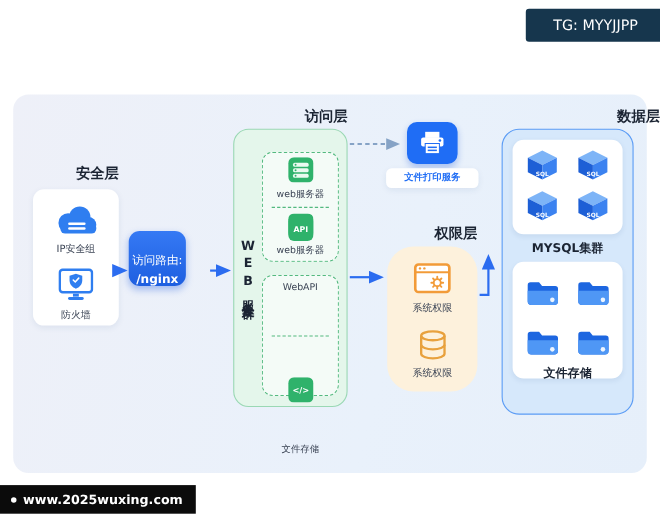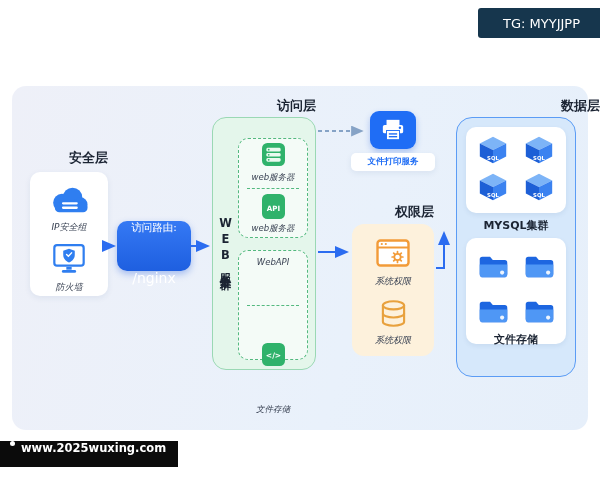--- a/index.html
+++ b/index.html
@@ -9,48 +9,48 @@
   }
   
   .tg-badge{
     position:absolute;left:478px;top:8px;width:127px;height:30px;
     background:#16364d;color:#fff;font-size:13px;font-weight:normal;
     display:flex;align-items:center;justify-content:center;border-radius:3px;
   }
   .site-badge{
     position:absolute;left:0;top:441px;height:26px;padding:0 12px 0 10px;
     background:#0b0b0b;color:#fff;font-size:11.5px;font-weight:bold;
-    display:flex;gap:6px;
+    display:flex;align-items:center;gap:6px;
   }
   .site-dot{width:5px;height:5px;border-radius:50%;background:#fff;}
   
   .canvas{
     position:absolute;left:12px;top:86px;width:576px;height:344px;border-radius:14px;
     background:linear-gradient(105deg,#eef0f8 0%,#e9f1fb 60%,#e6effa 100%);
   }
   .section-title{
     position:absolute;font-size:13px;font-weight:bold;color:#1b2433;text-align:right;
   }
   .card{
     position:absolute;background:#fff;border-radius:10px;
     box-shadow:0 2px 6px rgba(30,60,120,.08);
   }
-  .node-label{font-size:9px;color:#3a4354;text-align:center;line-height:1.2;font-style:italic;}
+  .node-label{font-size:9px;color:#3a4354;text-align:center;line-height:1.2;}
   .bold-label{font-size:11px;font-weight:bold;color:#1b2433;text-align:center;}
   
   .security-card{left:30px;top:172px;width:78px;height:124px;display:flex;flex-direction:column;align-items:center;padding-top:13px;box-sizing:border-box;}
   
   .route-btn{
-    position:absolute;left:117px;top:221px;width:74px;height:50px;border-radius:10px;
+    position:absolute;left:117px;top:210px;width:52px;height:50px;border-radius:10px;
     background:linear-gradient(180deg,#3579f4,#1e5fe0);color:#fff;
-    display:flex;flex-direction:column;align-items:center;justify-content:flex-start;gap:3px;
+    display:flex;flex-direction:column;align-items:center;justify-content:flex-end;gap:3px;
     box-shadow:0 3px 7px rgba(30,90,220,.35);
   }
   .route-btn .l1{font-size:10.5px;}
-  .route-btn .l2{font-size:14px;font-weight:normal;margin-top:32px;}
+  .route-btn .l2{font-size:11px;font-weight:bold;}
   
   .access-box{
     position:absolute;left:212px;top:117px;width:104px;height:253px;border-radius:14px;
     background:#e4f6eb;border:1px solid #9ad8b4;box-sizing:border-box;
   }
   .cluster-label{
     position:absolute;left:215px;top:130px;height:227px;width:20px;
     writing-mode:vertical-lr;text-orientation:upright;
     display:flex;align-items:center;justify-content:center;
     font-size:11.5px;font-weight:bold;color:#1b2433;letter-spacing:2px;
@@ -69,21 +69,21 @@
     background:#1f6df5;display:flex;align-items:center;justify-content:center;
     box-shadow:0 3px 6px rgba(30,90,220,.3);
   }
   .print-label-card{
     left:351px;top:153px;width:84px;height:18px;border-radius:5px;
     display:flex;align-items:center;justify-content:center;
     font-size:8.5px;font-weight:bold;color:#1f6df5;
   }
   
   .perm-box{
-    position:absolute;left:352px;top:224px;width:82px;height:132px;border-radius:12px;
+    position:absolute;left:352px;top:224px;width:82px;height:132px;border-radius:24px;
     background:#fdf1dc;display:flex;flex-direction:column;align-items:center;
     padding-top:15px;box-sizing:border-box;
   }
   
   .data-box{
     position:absolute;left:456px;top:117px;width:120px;height:260px;border-radius:16px;
     background:#d6e8fb;border:1.5px solid #5b9cf5;box-sizing:border-box;
   }
   .grid-card{
     position:absolute;left:466px;width:100px;border-radius:10px;background:#fff;

